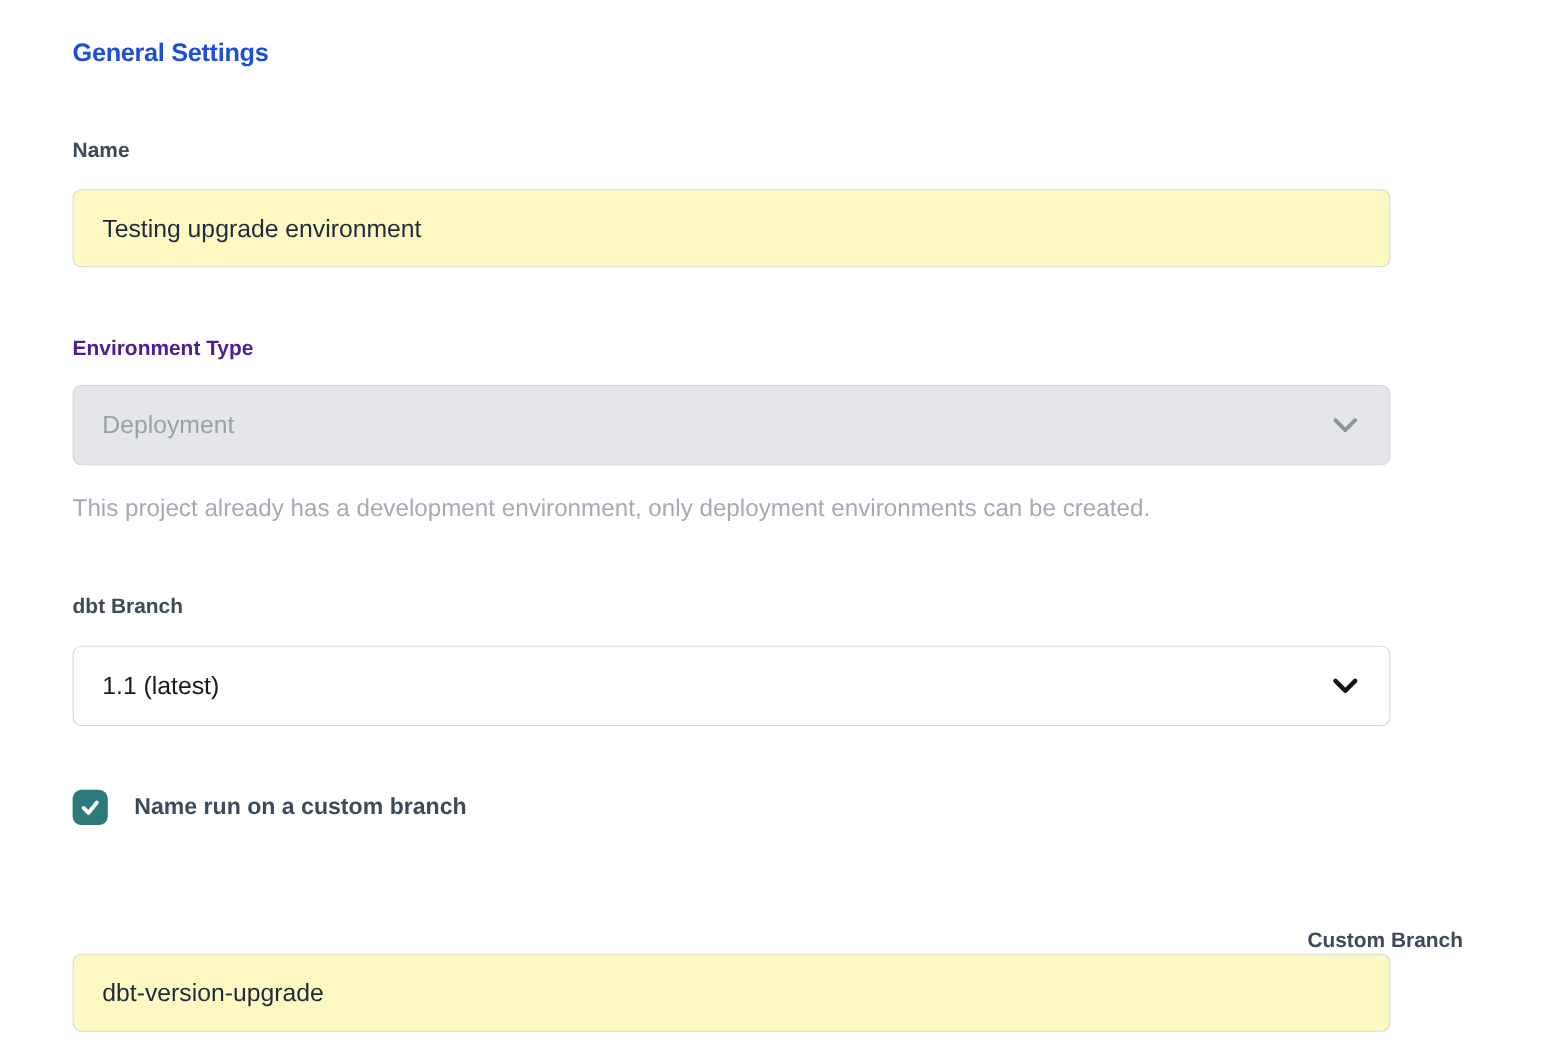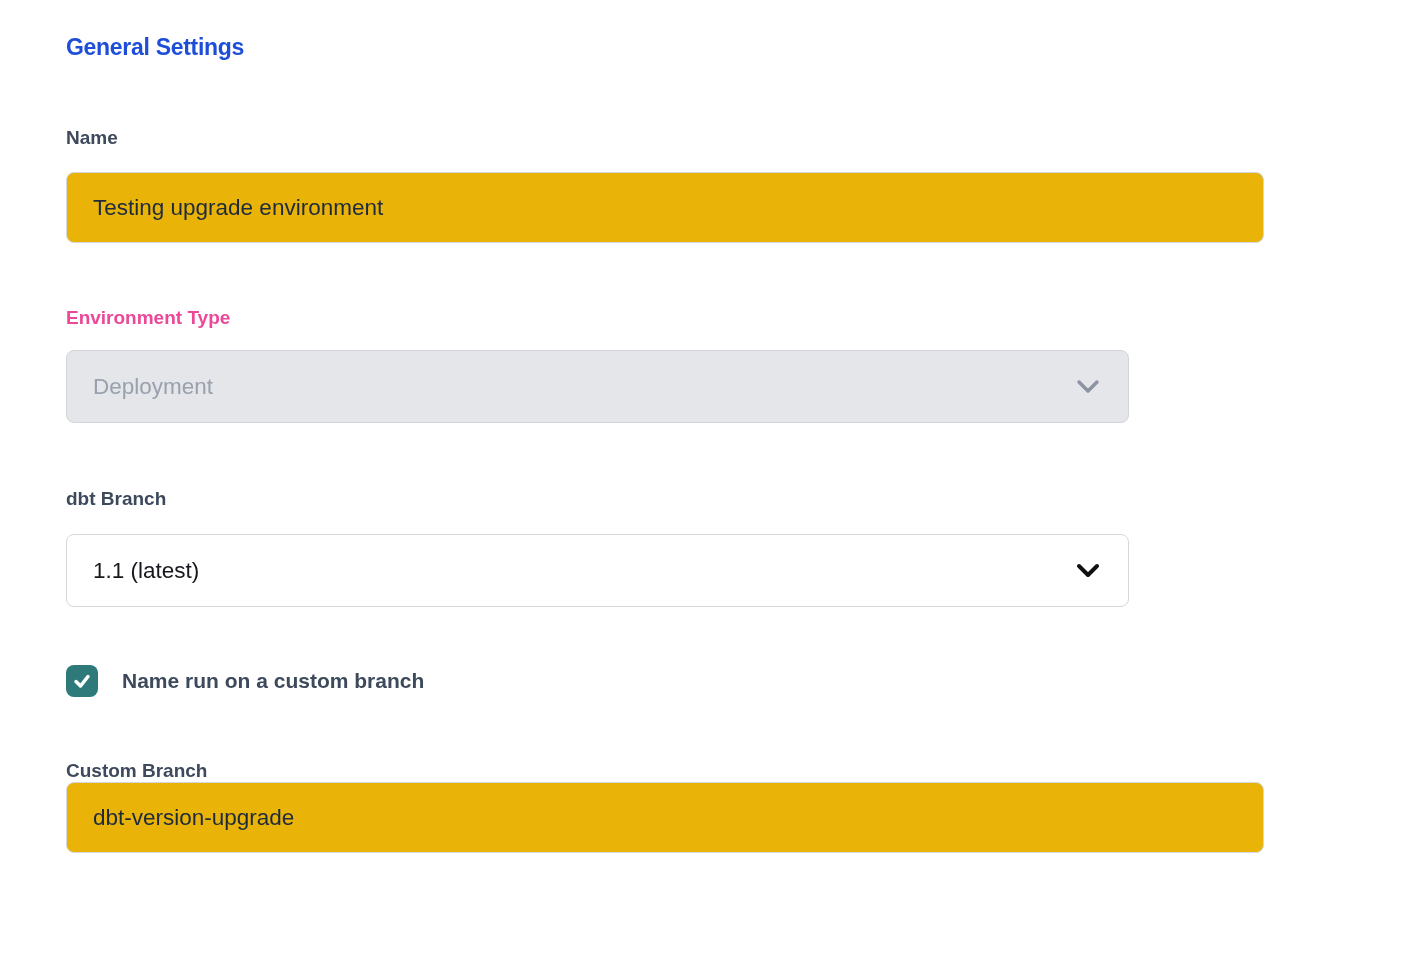--- a/index.html
+++ b/index.html
@@ -22,38 +22,38 @@
     line-height: 38px;
   }
   .field-label {
     display: block;
     font-size: 19px;
     font-weight: 700;
     color: #3d4a5c;
     line-height: 22px;
   }
   .field-label.disabled {
-    color: #ec4899;
+    color: #4c1d95;
   }
   .text-input {
     display: block;
     width: 1198px;
     height: 71px;
     border: 1.5px solid #d4d8dd;
     border-radius: 8px;
-    background: #eab308;
+    background: #fef9c3;
     font-family: "Liberation Sans", sans-serif;
     font-size: 22.5px;
     color: #1e2b3c;
     padding: 0 26px;
     outline: none;
   }
   .select-box {
     position: relative;
-    width: 1063px;
+    width: 1198px;
     height: 73px;
     border: 1.5px solid #d4d8dd;
     border-radius: 8px;
     background: #ffffff;
     display: flex;
     align-items: center;
     padding: 0 26px;
     font-size: 22.5px;
     color: #16181d;
     cursor: pointer;
@@ -103,21 +103,21 @@
   }
   
   .mt-title-to-name   { margin-top: 61px; }
   .mt-label-to-input  { margin-top: 23px; }
   .mt-name-to-env     { margin-top: 64px; }
   .mt-envlabel-to-sel { margin-top: 21px; }
   .mt-sel-to-helper   { margin-top: 25px; }
   .mt-helper-to-dbt   { margin-top: 65px; }
   .mt-dbtlabel-to-sel { margin-top: 24px; }
   .mt-sel-to-check    { margin-top: 58px; }
-  .mt-check-to-branch { margin-top: 63px; }
+  .mt-check-to-branch { margin-top: 95px; text-align: right; }
   .mt-branch-to-input { }
 </style>
 </head>
 <body>
 
 <div class="container">
 
   <h1 class="page-title">General Settings</h1>
 
   <label class="field-label mt-title-to-name">Name</label>
@@ -125,20 +125,21 @@
 
   <label class="field-label disabled mt-name-to-env">Environment Type</label>
   <div class="select-box disabled mt-envlabel-to-sel">
     <span>Deployment</span>
     <span class="select-chevron">
       <svg width="24" height="16" viewBox="0 0 24 16" fill="none">
         <polyline points="3,3 12,12 21,3" stroke="#8b93a0" stroke-width="3.5" stroke-linecap="round" stroke-linejoin="round"></polyline>
       </svg>
     </span>
   </div>
+  <p class="helper-text mt-sel-to-helper">This project already has a development environment, only deployment environments can be created.</p>
 
   <label class="field-label mt-helper-to-dbt">dbt Branch</label>
   <div class="select-box mt-dbtlabel-to-sel">
     <span>1.1 (latest)</span>
     <span class="select-chevron">
       <svg width="24" height="16" viewBox="0 0 24 16" fill="none">
         <polyline points="3,3 12,12 21,3" stroke="#111111" stroke-width="4" stroke-linecap="round" stroke-linejoin="round"></polyline>
       </svg>
     </span>
   </div>

